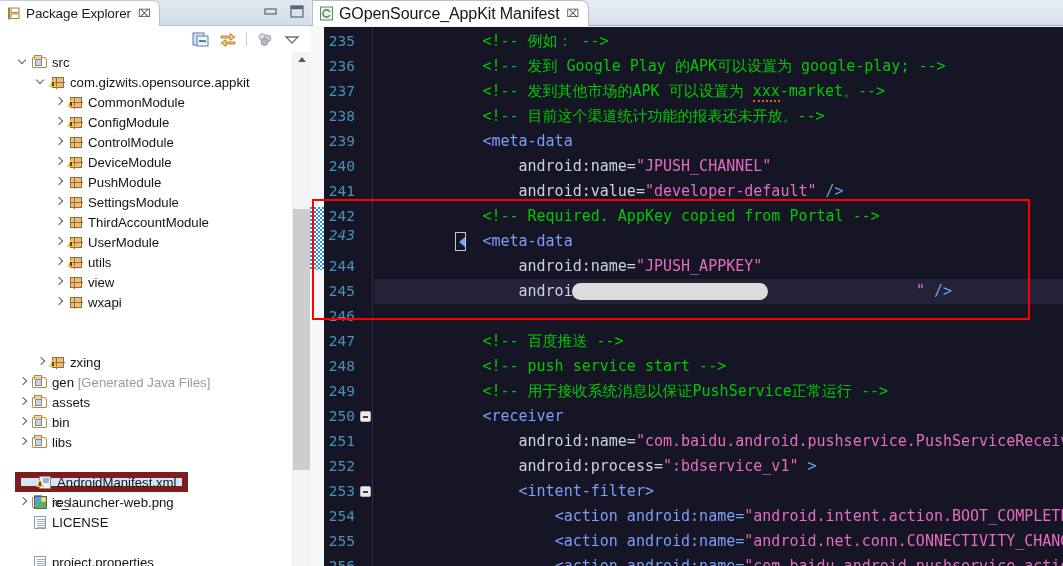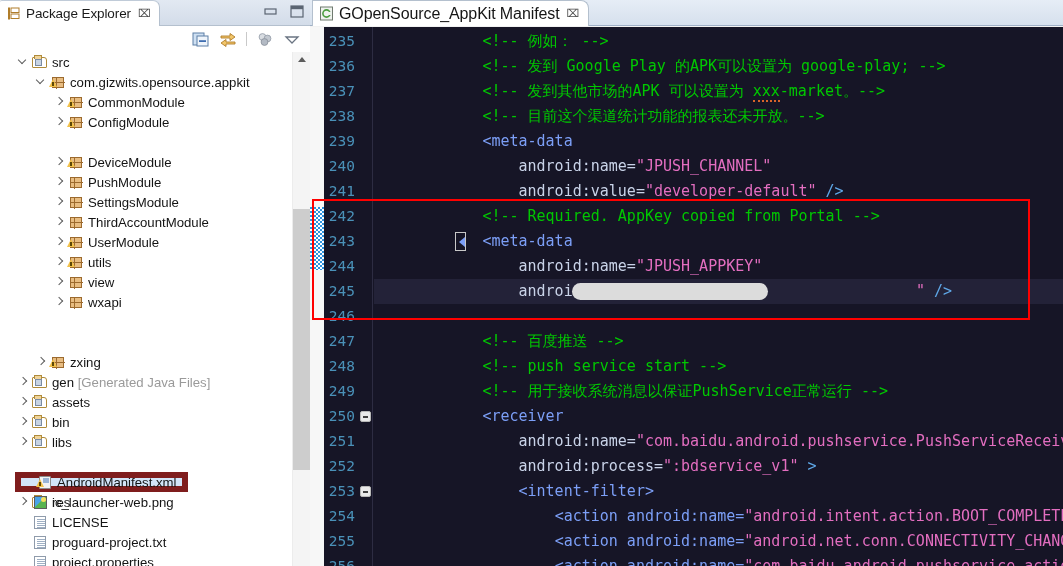--- a/index.html
+++ b/index.html
@@ -409,20 +409,29 @@
         <div class="trow" style="top: 60px; position: absolute; left: 52px;">
           <span class="tw closed">
             <span class="chev"></span>
           </span>
           <span class="ticon">
             <span class="ic-pkg"></span>
             <span class="ic-warn"></span>
           </span>
           <span class="tlabel">ConfigModule</span>
         </div>
+        <div class="trow" style="top: 80px; position: absolute; left: 52px;">
+          <span class="tw closed">
+            <span class="chev"></span>
+          </span>
+          <span class="ticon">
+            <span class="ic-pkg"></span>
+          </span>
+          <span class="tlabel">ControlModule</span>
+        </div>
         <div class="trow" style="top: 100px; position: absolute; left: 52px;">
           <span class="tw closed">
             <span class="chev"></span>
           </span>
           <span class="ticon">
             <span class="ic-pkg"></span>
             <span class="ic-warn"></span>
           </span>
           <span class="tlabel">DeviceModule</span>
         </div>
@@ -560,27 +569,20 @@
             <span class="ic-png"></span>
           </span>
           <span class="tlabel">ic_launcher-web.png</span>
         </div>
         <div class="trow" style="top: 460px; position: absolute; left: 16px;">
           <span class="tw none"></span>
           <span class="ticon">
             <span class="ic-doc"></span>
           </span>
           <span class="tlabel">LICENSE</span>
-        </div>
-        <div class="trow" style="top: 480px; position: absolute; left: 16px;">
-          <span class="tw none"></span>
-          <span class="ticon">
-            <span class="ic-doc"></span>
-          </span>
-          <span class="tlabel">proguard-project.txt</span>
         </div>
         <div class="trow" style="top: 500px; position: absolute; left: 16px;">
           <span class="tw none"></span>
           <span class="ticon">
             <span class="ic-doc"></span>
           </span>
           <span class="tlabel">project.properties</span>
         </div>
       </div>
 
@@ -612,21 +614,21 @@
       </div>
       <div id="gutter">
           <div class="lnum" style="top: 2px;">235</div>
           <div class="lnum" style="top: 27px;">236</div>
           <div class="lnum" style="top: 52px;">237</div>
           <div class="lnum" style="top: 77px;">238</div>
           <div class="lnum" style="top: 102px;">239</div>
           <div class="lnum" style="top: 127px;">240</div>
           <div class="lnum" style="top: 152px;">241</div>
           <div class="lnum" style="top: 177px;">242</div>
-          <div class="lnum" style="top: 202px;">243</div>
+          <div class="lnum" style="top: 196px; font-style: italic;">243</div>
           <div class="lnum" style="top: 227px;">244</div>
           <div class="lnum" style="top: 252px;">245</div>
           <div class="lnum" style="top: 277px;">246</div>
           <div class="lnum" style="top: 302px;">247</div>
           <div class="lnum" style="top: 327px;">248</div>
           <div class="lnum" style="top: 352px;">249</div>
           <div class="lnum" style="top: 377px;">250</div>
           <div class="fold" style="top: 384px;"></div>
           <div class="lnum" style="top: 402px;">251</div>
           <div class="lnum" style="top: 427px;">252</div>

